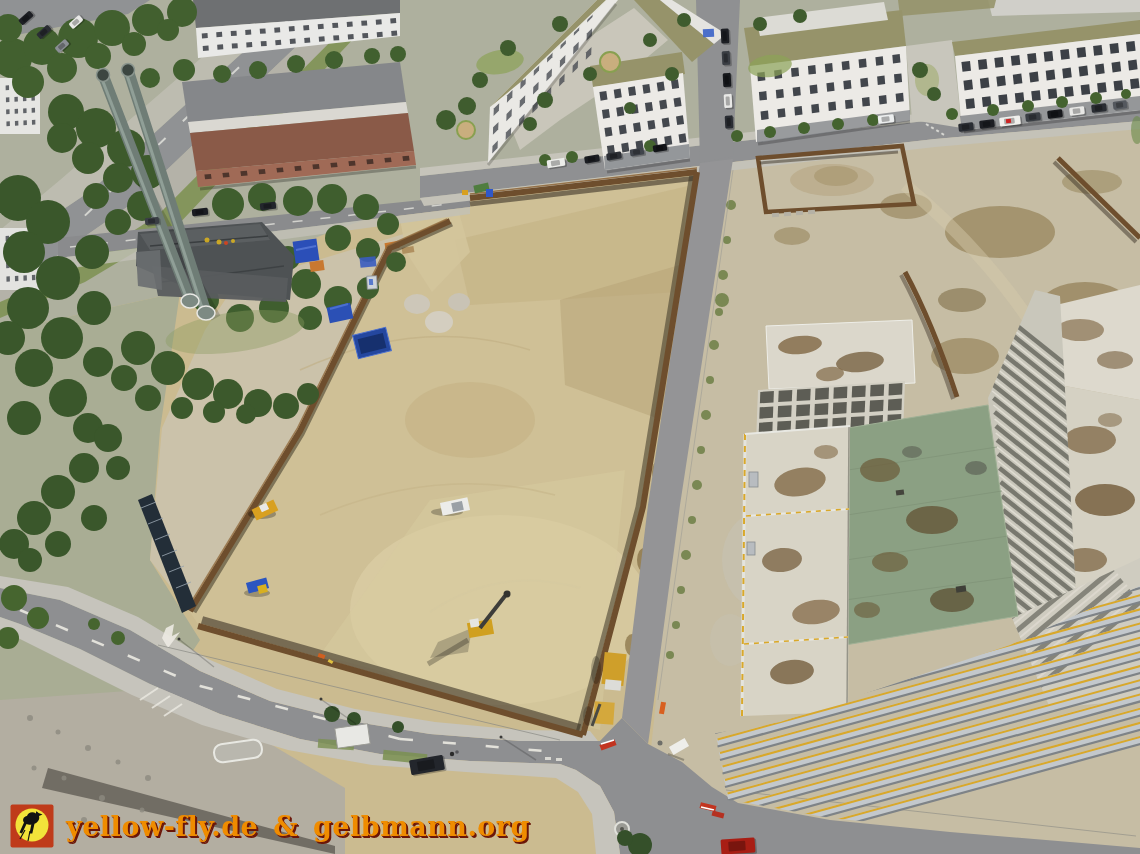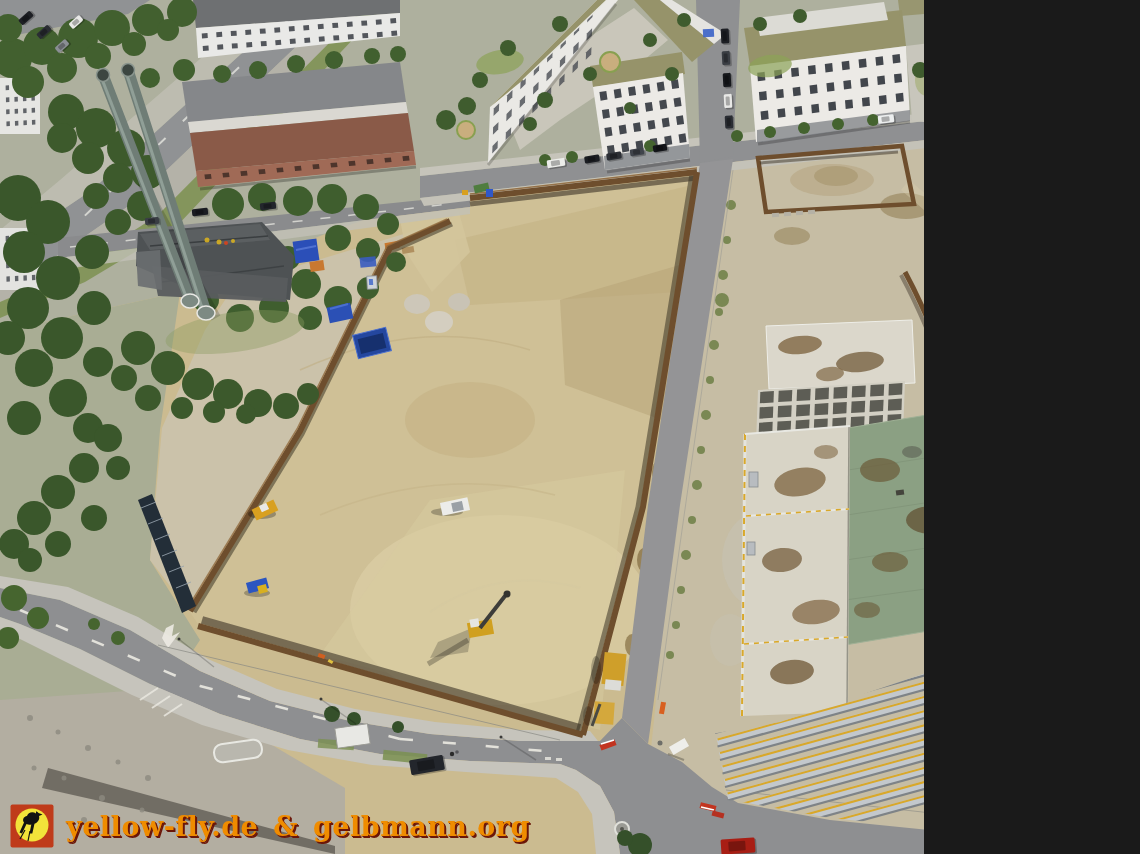--- a/index.html
+++ b/index.html
@@ -1,16 +1,16 @@
 <!DOCTYPE html>
 <html><head>
 <meta charset="utf-8">
 <style>
   html,body{margin:0;padding:0;background:#1a1a1a}
-  .stage{position:relative;width:924px;height:854px;overflow:hidden;background:#cbbb90;font-family:"DejaVu Sans",sans-serif}
+  .stage{position:relative;width:1140px;height:854px;overflow:hidden;background:#cbbb90;font-family:"DejaVu Sans",sans-serif}
   #scene{position:absolute;left:0;top:0;width:1140px;height:854px;display:block}
   .watermark{position:absolute;left:10px;bottom:6px;display:flex;align-items:center;gap:12px}
   .logo{width:44px;height:44px;display:block}
   .wm-text{font-family:"DejaVu Serif",serif;font-weight:bold;font-size:27px;letter-spacing:.5px;word-spacing:5px;white-space:nowrap;line-height:1}
 </style>
 </head>
 <body>
 
 <div class="stage">
   <svg id="scene" viewBox="0 0 1140 854">

